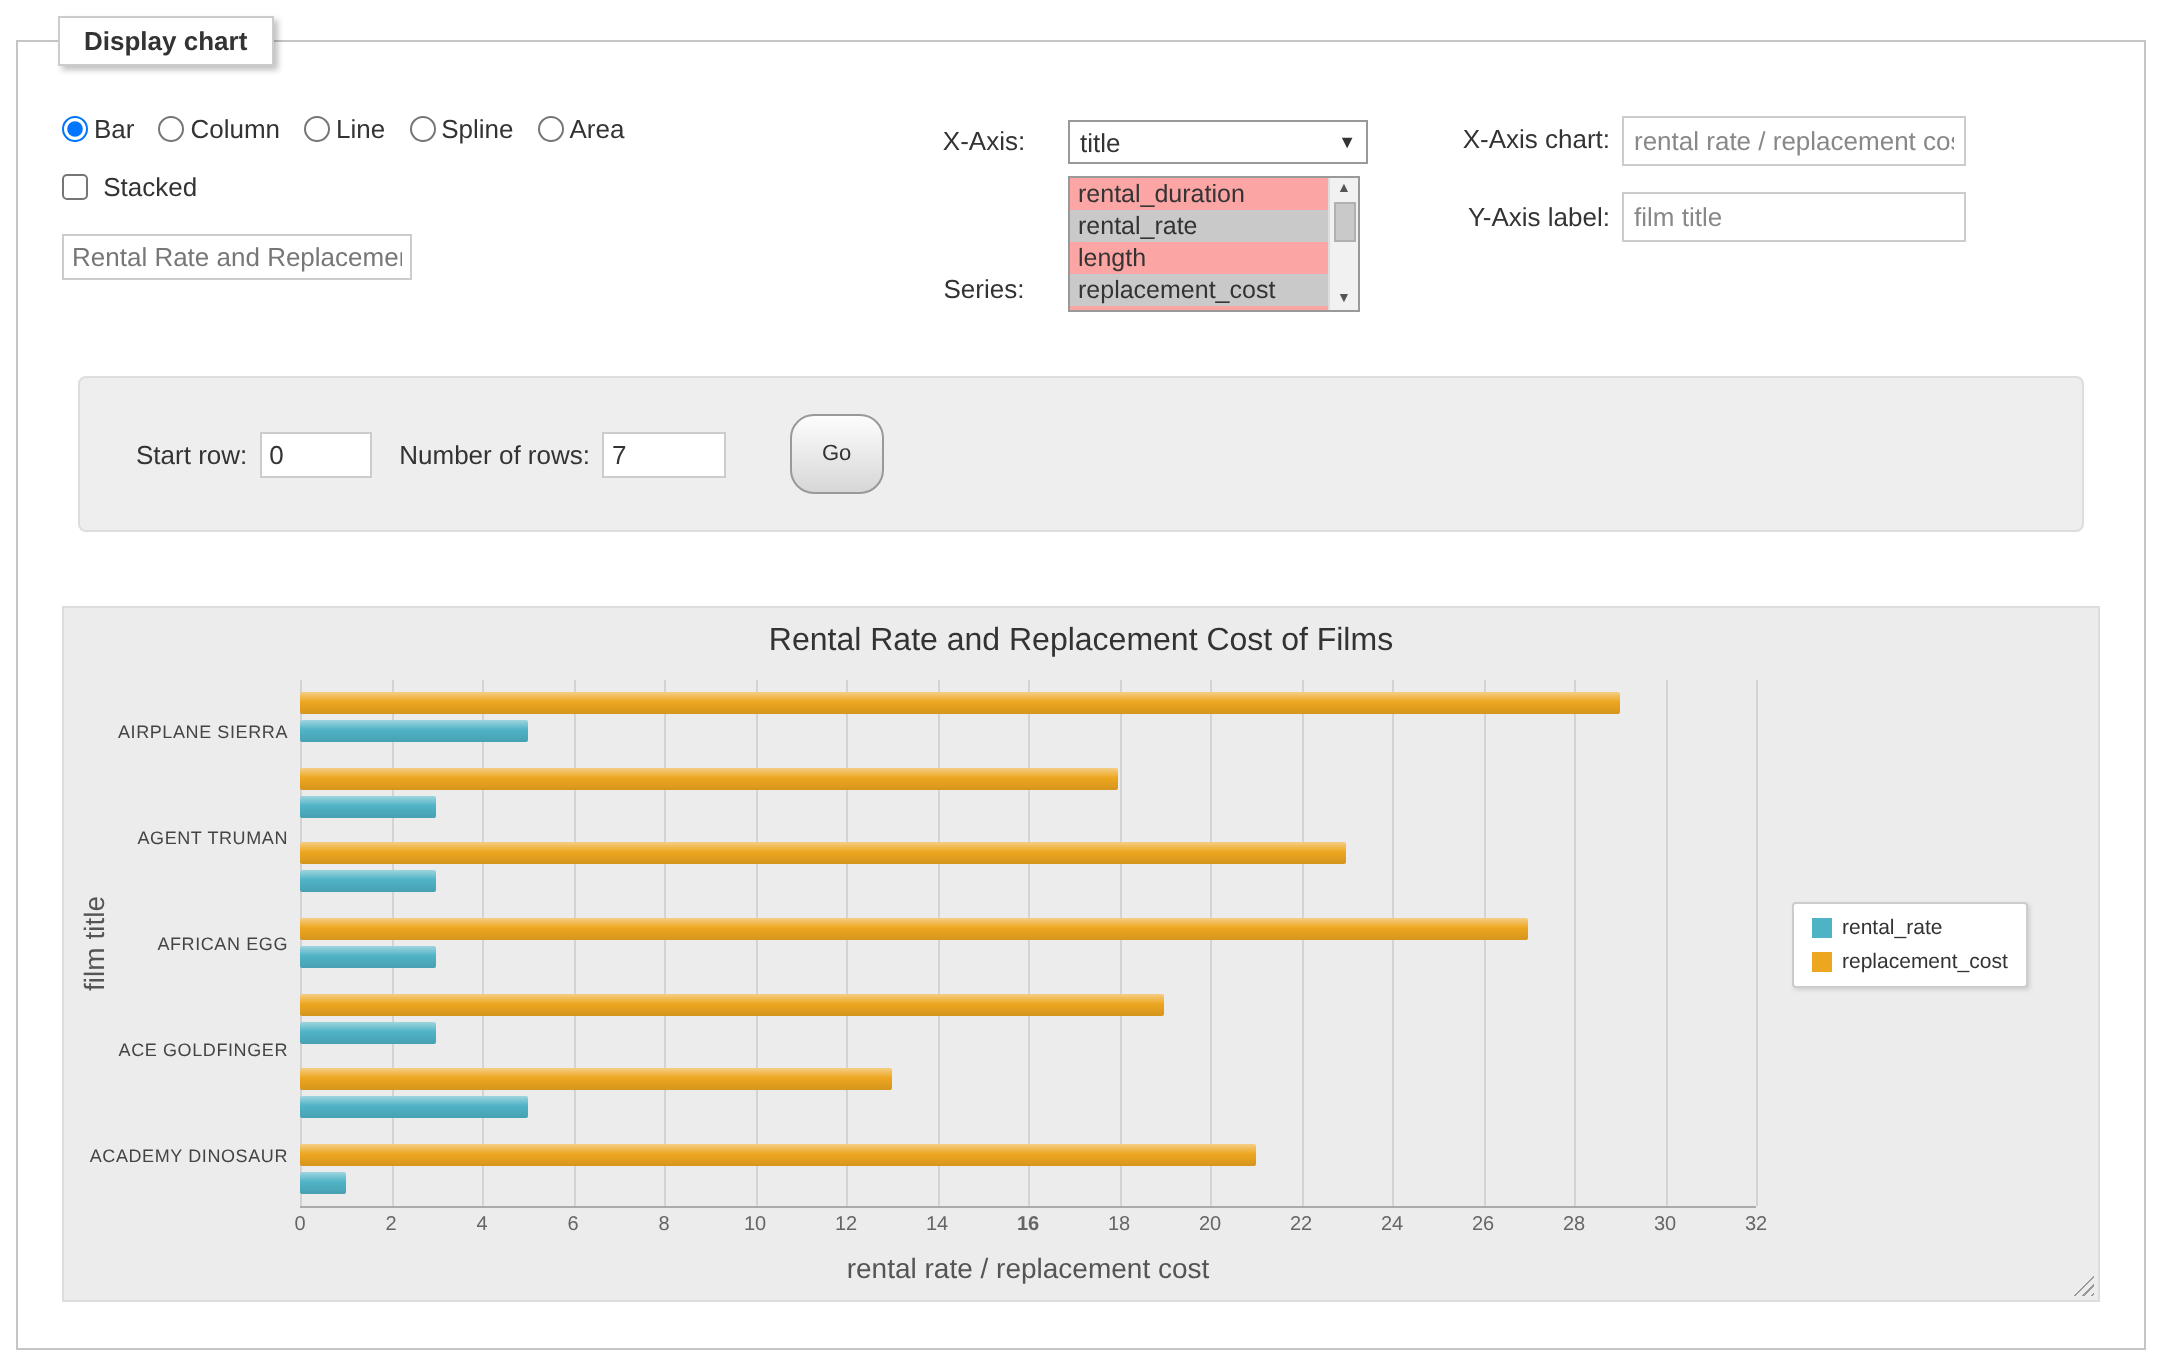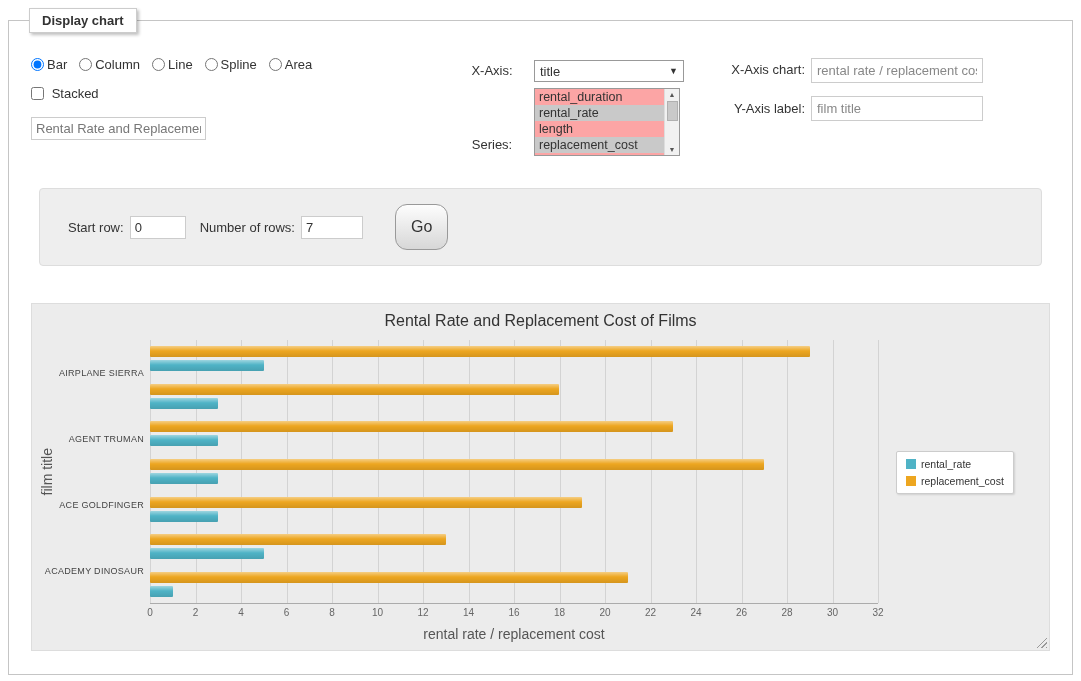--- a/index.html
+++ b/index.html
@@ -82,21 +82,21 @@
     padding: 3px 4px; border: 1px solid #ccc; font-size: 13px; color: #333;
     margin-left: 6px; font-family: "Liberation Sans", sans-serif;
   }
   .start-input { width: 56px; }
   .count-input { width: 62px; }
   .rows-panel .rlabel { margin-left: 14px; }
   .rows-panel .rlabel:first-child { margin-left: 0; }
   .go-btn {
     margin-left: 32px; border: 1px solid #999; border-radius: 12px;
     background: linear-gradient(#fdfdfd, #d7d7d7);
-    padding: 13px 15px; font-size: 16px; color: #333; cursor: pointer;
+    padding: 13px 15px; font-size: 11px; color: #333; cursor: pointer;
     font-family: "Liberation Sans", sans-serif;
   }
   .chart-panel {
     margin: 37px 22px 0 22px; background: #ececec; border: 1px solid #ddd;
     height: 348px; position: relative; padding-top: 8px;
   }
   .chart-title { text-align: center; font-size: 16px; color: #333; }
   .chart-body { display: flex; height: 264px; margin-top: 10px; }
   .y-axis-title { width: 30px; display: flex; align-items: center; justify-content: center; }
   .y-axis-title span {
@@ -201,20 +201,21 @@
 
   <div class="chart-panel">
     <div class="chart-title">Rental Rate and Replacement Cost of Films</div>
     <div class="chart-body">
       <div class="y-axis-title">
         <span>film title</span>
       </div>
       <div class="cat-labels" id="cat-labels">
           <div class="cat-label">AIRPLANE SIERRA</div>
           <div class="cat-label">AGENT TRUMAN</div>
+          <div class="cat-label">AFRICAN EGG</div>
           <div class="cat-label">ACE GOLDFINGER</div>
           <div class="cat-label">ACADEMY DINOSAUR</div>
         </div>
       <div class="plot-area">
         <div id="gridlines">
             <div class="gridline" style="left: 0%;"></div>
             <div class="gridline" style="left: 6.25%;"></div>
             <div class="gridline" style="left: 12.5%;"></div>
             <div class="gridline" style="left: 18.75%;"></div>
             <div class="gridline" style="left: 25%;"></div>
@@ -277,21 +278,21 @@
     </div>
     <div class="x-ticks" id="x-ticks">
         <span class="x-tick-label" style="left: 0%;">0</span>
         <span class="x-tick-label" style="left: 6.25%;">2</span>
         <span class="x-tick-label" style="left: 12.5%;">4</span>
         <span class="x-tick-label" style="left: 18.75%;">6</span>
         <span class="x-tick-label" style="left: 25%;">8</span>
         <span class="x-tick-label" style="left: 31.25%;">10</span>
         <span class="x-tick-label" style="left: 37.5%;">12</span>
         <span class="x-tick-label" style="left: 43.75%;">14</span>
-        <span class="x-tick-label" style="left: 50%;">16</span>
+        <span class="x-tick-label" style="left: 50%; font-weight: bold;">16</span>
         <span class="x-tick-label" style="left: 56.25%;">18</span>
         <span class="x-tick-label" style="left: 62.5%;">20</span>
         <span class="x-tick-label" style="left: 68.75%;">22</span>
         <span class="x-tick-label" style="left: 75%;">24</span>
         <span class="x-tick-label" style="left: 81.25%;">26</span>
         <span class="x-tick-label" style="left: 87.5%;">28</span>
         <span class="x-tick-label" style="left: 93.75%;">30</span>
         <span class="x-tick-label" style="left: 100%;">32</span>
       </div>
     <div class="x-axis-title">rental rate / replacement cost</div>

